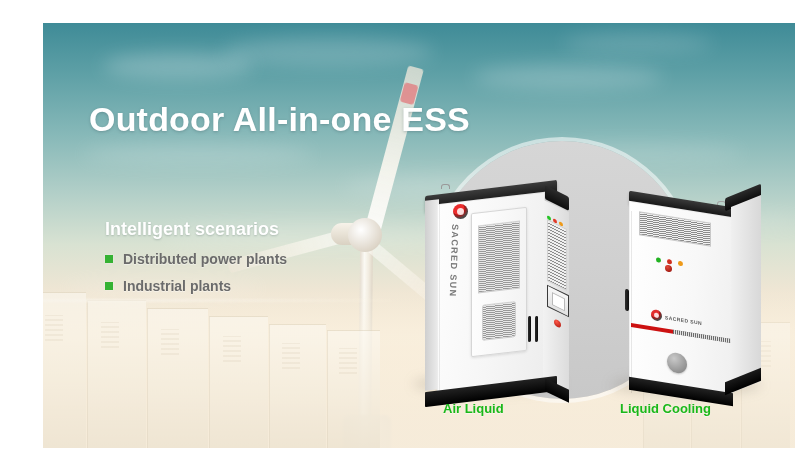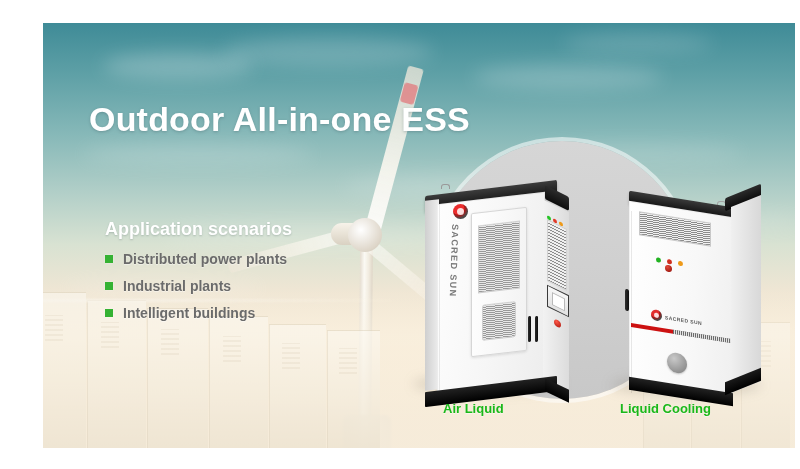--- a/index.html
+++ b/index.html
@@ -379,34 +379,30 @@
     <div class="bgrow" style="left:600px;top:300px;width:170px;height:130px;opacity:.38;">
       <div class="bgcab" style="left:0px;width:46px;height:120px;"></div>
       <div class="bgcab" style="left:48px;width:48px;height:126px;"></div>
       <div class="bgcab" style="left:98px;width:48px;height:130px;"></div>
       <div class="bgstreak" style="left:0px;top:4px;width:150px;"></div>
     </div>
 
     <div class="deco-circle"></div>
 
     <div class="headline">Outdoor All-in-one ESS</div>
-    <div class="subhead">Application scenarios</div>
+    <div class="subhead">Intelligent scenarios</div>
 
     <div class="bullets">
       <div class="bullet">
         <span class="sq"></span>
         <span class="tx">Distributed power plants</span>
       </div>
       <div class="bullet">
         <span class="sq"></span>
         <span class="tx">Industrial plants</span>
-      </div>
-      <div class="bullet">
-        <span class="sq"></span>
-        <span class="tx">Intelligent buildings</span>
       </div>
     </div>
 
     <div class="shadow" style="left:370px;top:352px;width:150px;height:18px;"></div>
     <div class="shadow" style="left:568px;top:352px;width:150px;height:20px;"></div>
 
     <div class="cab air">
       <div class="hook hk1"></div>
       <div class="hook hk2"></div>
       <div class="topcap"></div>

